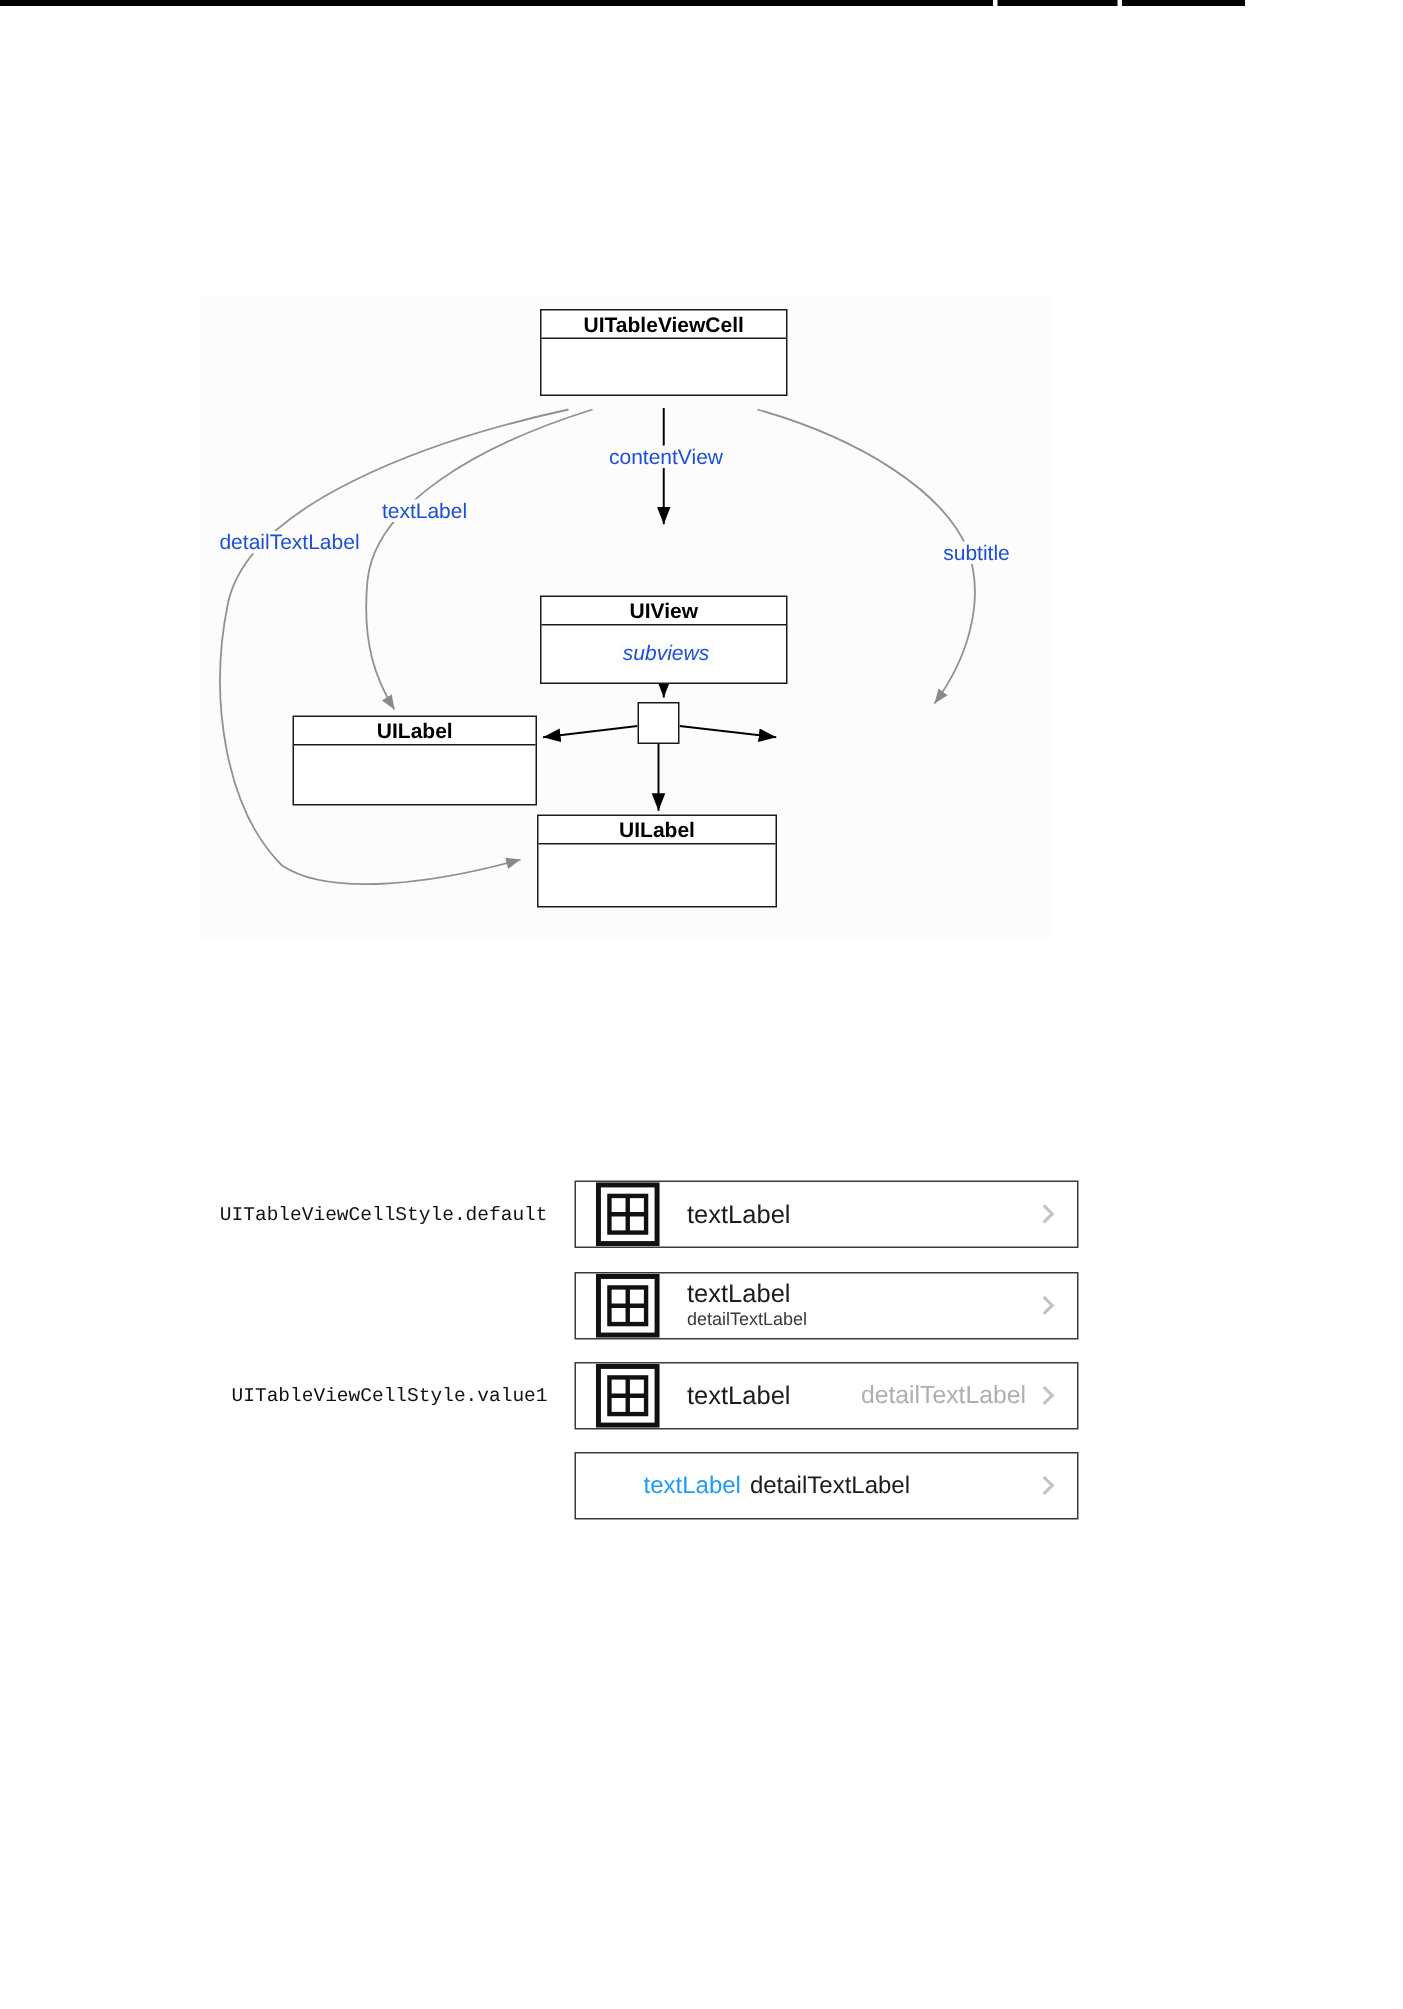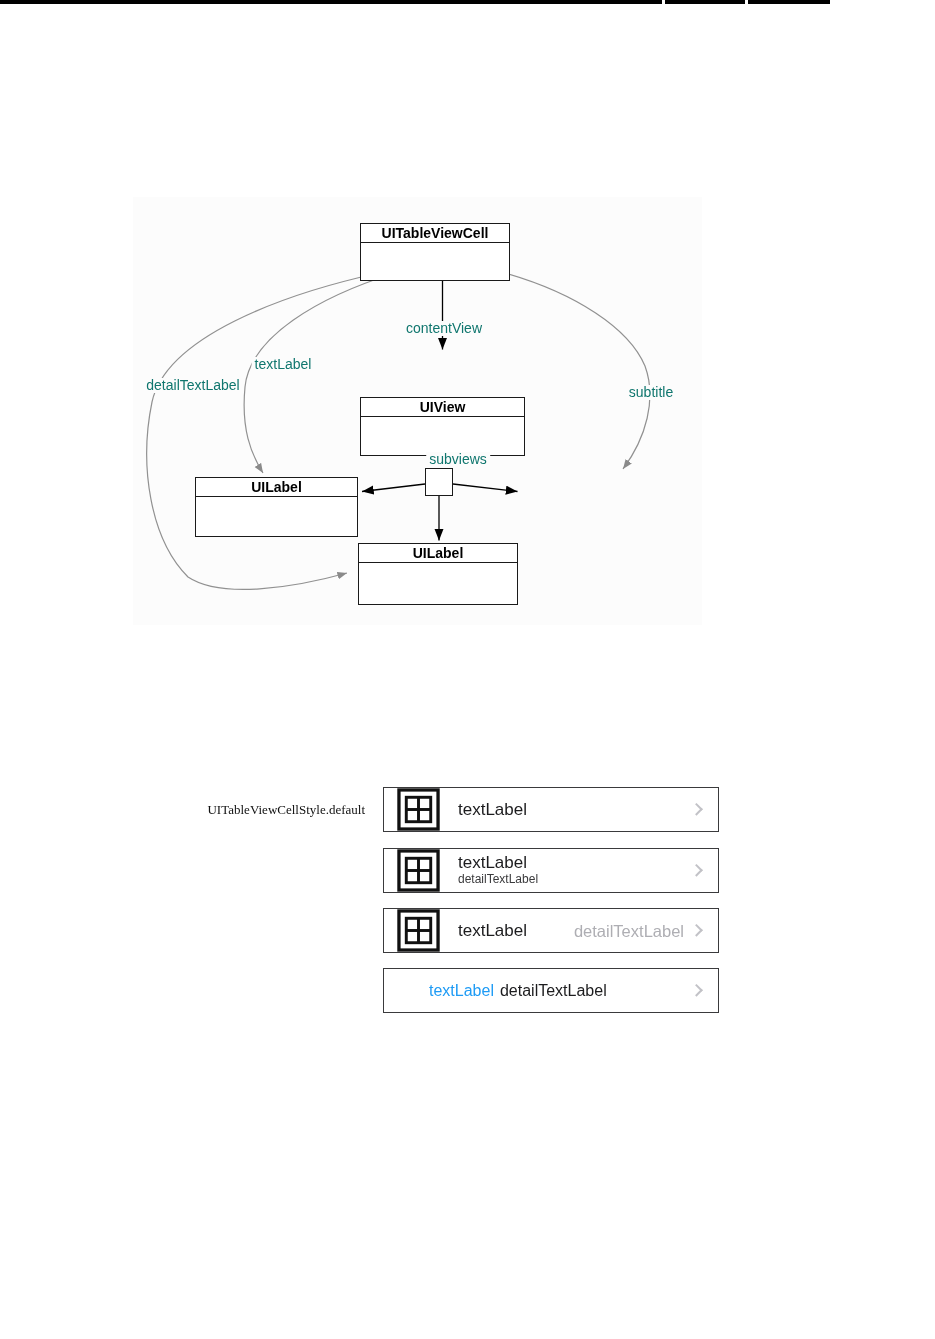--- a/index.html
+++ b/index.html
@@ -14,28 +14,28 @@
   .diagram { position:absolute; left:133px; top:197px; width:569px; height:428px;
              background:#fcfcfc; }
   .diagram svg.wires { position:absolute; left:0; top:0; }
   .node { position:absolute; background:#fff; border:1.5px solid #1a1a1a; }
   .node-title { height:19px; line-height:19px; text-align:center;
                 border-bottom:1.5px solid #1a1a1a; font-size:14px; font-weight:bold;
                 color:#000; }
   .subview-square { position:absolute; left:292px; top:271px; width:28px; height:28px;
                     background:#fff; border:1.5px solid #1a1a1a; }
   .edge-label { position:absolute; transform:translate(-50%,0); font-size:14px;
-                color:#0f766e; white-space:nowrap; background:#fcfcfc; padding:0 3px;
-                line-height:15px;margin-top:24px; }
+                color:#1d4ed8; white-space:nowrap; background:#fcfcfc; padding:0 3px;
+                line-height:15px; }
 
   
   .styles-section { position:absolute; left:0; top:0; width:935px; }
   .style-row { position:absolute; left:0; width:935px; height:45px; }
   .style-label { position:absolute; right:570px; top:0; height:45px; line-height:46px;
-                 font-family:Liberation Serif, serif; font-size:13px; color:#111;
+                 font-family:Liberation Mono, monospace; font-size:13px; color:#111;
                  white-space:nowrap; }
   .cell { position:absolute; left:383px; top:0; width:336px; height:45px;
           background:#fff; border:1px solid #3a3a3c; }
   .cell-icon { position:absolute; left:13px; top:0; width:43px; height:43px; display:block; }
   .cell-text { position:absolute; left:74px; top:50%; transform:translateY(-50%);
                font-size:17px; color:#1c1c1e; white-space:nowrap; }
   .cell-2line { position:absolute; left:74px; top:4px; }
   .cell-2line .t1 { font-size:17px; line-height:19px; color:#1c1c1e; }
   .cell-2line .t2 { font-size:12px; line-height:14px; color:#3a3a3c; }
   .detail-right { position:absolute; right:34px; top:50%; transform:translateY(-50%);
@@ -71,21 +71,21 @@
     <path d="M309.5 215 L309.5 268" stroke="#000" stroke-width="1.3" fill="none" marker-end="url(#ab)"></path>
     <path d="M292 287 L229 294.5" stroke="#000" stroke-width="1.3" fill="none" marker-end="url(#ab)"></path>
     <path d="M320 287 L384.5 294.5" stroke="#000" stroke-width="1.3" fill="none" marker-end="url(#ab)"></path>
     <path d="M306 299 L306 343.5" stroke="#000" stroke-width="1.3" fill="none" marker-end="url(#ab)"></path>
 
     <path d="M262 76 C 185 100, 117 140, 112 190 C 108 232, 118 257, 130 276" stroke="#919191" stroke-width="1.2" fill="none" marker-end="url(#ag)"></path>
     <path d="M246 76 C 150 97, 33 140, 19 205 C 6 268, 17 342, 55 380 C 88 402, 160 391, 214 376" stroke="#919191" stroke-width="1.2" fill="none" marker-end="url(#ag)"></path>
     <path d="M372 76 C 442 96, 496 131, 512 169 C 524 202, 513 241, 490 272" stroke="#919191" stroke-width="1.2" fill="none" marker-end="url(#ag)"></path>
   </svg>
 
-  <div class="node" style="left:227px; top:26px; width:150px; height:58px;">
+  <div class="node" style="left:227px; top:9px; width:165px; height:58px;">
     <div class="node-title">UITableViewCell</div>
     <div class="node-body"></div>
   </div>
 
   <div class="node" style="left:227px; top:156px; width:165px; height:59px;margin-top:44px;">
     <div class="node-title">UIView</div>
     <div class="node-body"></div>
   </div>
 
   <div class="node" style="left:62px; top:280px; width:163px; height:60px;">
@@ -95,21 +95,21 @@
 
 
   <div class="node" style="left:225px; top:346px; width:160px; height:62px;">
     <div class="node-title">UILabel</div>
     <div class="node-body"></div>
   </div>
 
   <div class="subview-square"></div>
 
   <div class="edge-label" style="left:311px; top:100px;">contentView</div>
-  <div class="edge-label" style="left:325px; top:231px;">subviews</div>
+  <div class="edge-label" style="left:311px; top:231px;font-style:italic;">subviews</div>
   <div class="edge-label" style="left:150px; top:136px;">textLabel</div>
   <div class="edge-label" style="left:60px; top:157px;">detailTextLabel</div>
   <div class="edge-label" style="left:518px; top:164px;">subtitle</div>
 </div>
 
 <div class="styles-section">
 
   <div class="style-row" style="top:787px;">
     <span class="style-label">UITableViewCellStyle.default</span>
     <div class="cell">
@@ -134,20 +134,21 @@
       </svg>
       <div class="cell-2line">
         <div class="t1">textLabel</div>
         <div class="t2">detailTextLabel</div>
       </div>
       <span class="chevron"></span>
     </div>
   </div>
 
   <div class="style-row" style="top:908px;">
+    <span class="style-label">UITableViewCellStyle.value1</span>
     <div class="cell">
       <svg class="cell-icon" viewBox="0 0 44 44">
         <rect x="2" y="2" width="40" height="40" fill="none" stroke="#111" stroke-width="3.4"></rect>
         <rect x="9.5" y="9.5" width="25" height="25" fill="none" stroke="#111" stroke-width="3"></rect>
         <line x1="22" y1="9.5" x2="22" y2="34.5" stroke="#111" stroke-width="3"></line>
         <line x1="9.5" y1="22" x2="34.5" y2="22" stroke="#111" stroke-width="3"></line>
       </svg>
       <span class="cell-text">textLabel</span>
       <span class="detail-right" style="color:#AEAEB3;">detailTextLabel</span>
       <span class="chevron"></span>

